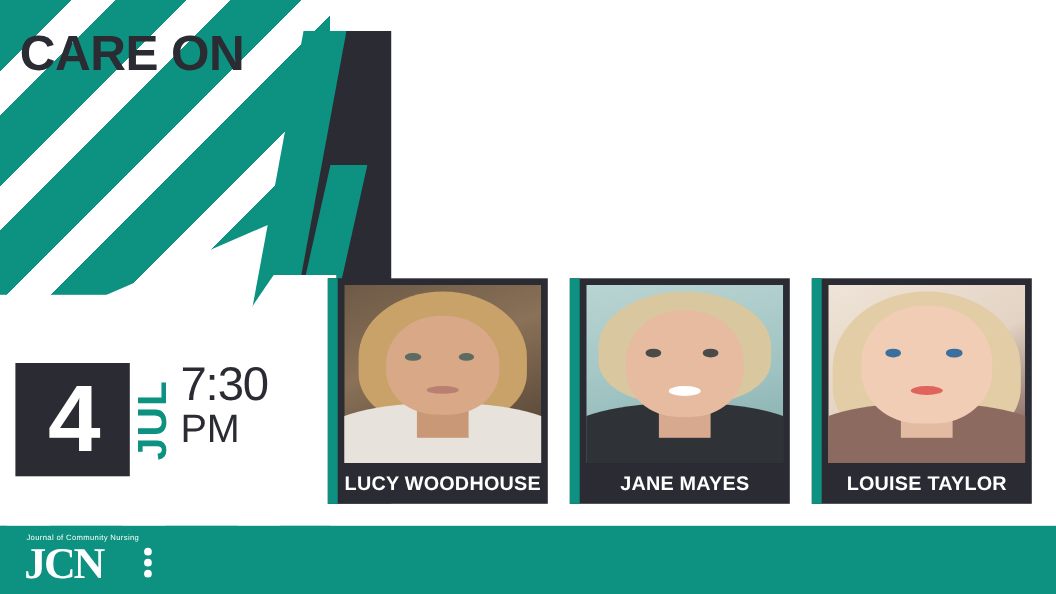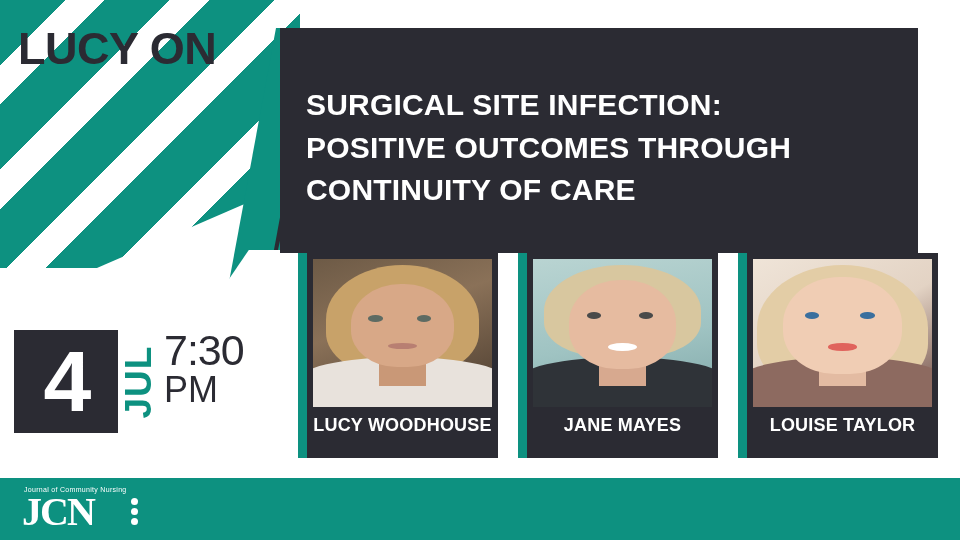--- a/index.html
+++ b/index.html
@@ -170,21 +170,21 @@
   }
   .card-accent {
     width: 9px; height: 100%;
     background: #0d9180;
     flex: 0 0 9px;
   }
   .card-body {
     flex: 1;
     display: flex;
     flex-direction: column;
-    padding: 6px 6px 14px 6px;
+    padding: 6px 6px 0 6px;
   }
   .photo {
     flex: 1;
     position: relative;
     overflow: hidden;
   }
   .name-bar {
     height: 37px;
     display: flex;
     align-items: center;
@@ -339,41 +339,34 @@
   <div class="stripe-field"></div>
   <div class="stripe-mask-bottom"></div>
   <div class="stripe-wedge"></div>
 
   <div class="dark-slash"></div>
   <div class="teal-slash-a"></div>
   <div class="teal-slash-b"></div>
   <div class="white-notch"></div>
 
   <div class="live-on">
-    <div>LUCY ON</div>
+    <div>CARE ON</div>
   </div>
 
   <div class="date-block">
     <div class="day-box">4</div>
     <div class="month">
       <span>JUL</span>
     </div>
     <div class="time">
       <span class="hhmm">7:30</span>
       <span class="ampm">PM</span>
     </div>
   </div>
 
-  <div class="title-panel">
-    <div class="title-text">
-      <div>SURGICAL SITE INFECTION:</div>
-      <div>POSITIVE OUTCOMES THROUGH</div>
-      <div>CONTINUITY OF CARE</div>
-    </div>
-  </div>
 
   <div class="speakers">
 
     <div class="card s1">
       <div class="card-accent"></div>
       <div class="card-body">
         <div class="photo">
           <div class="p-bg"></div>
           <div class="p-hair"></div>
           <div class="p-shoulder"></div>

